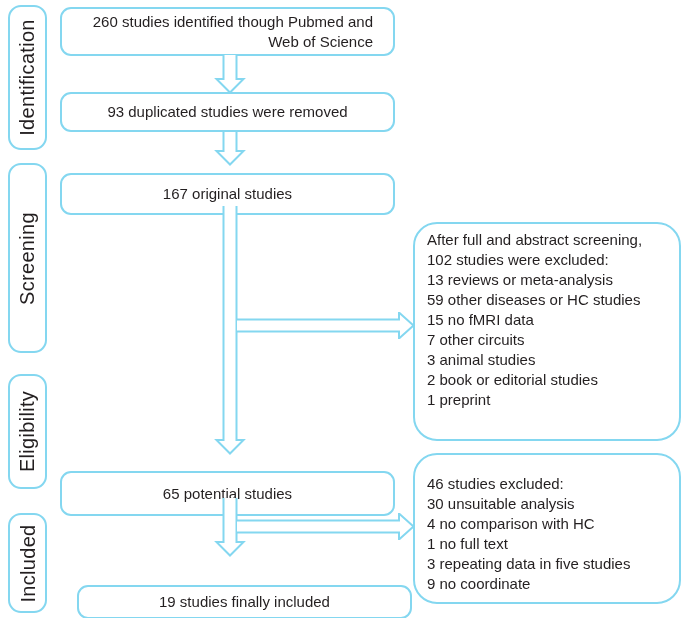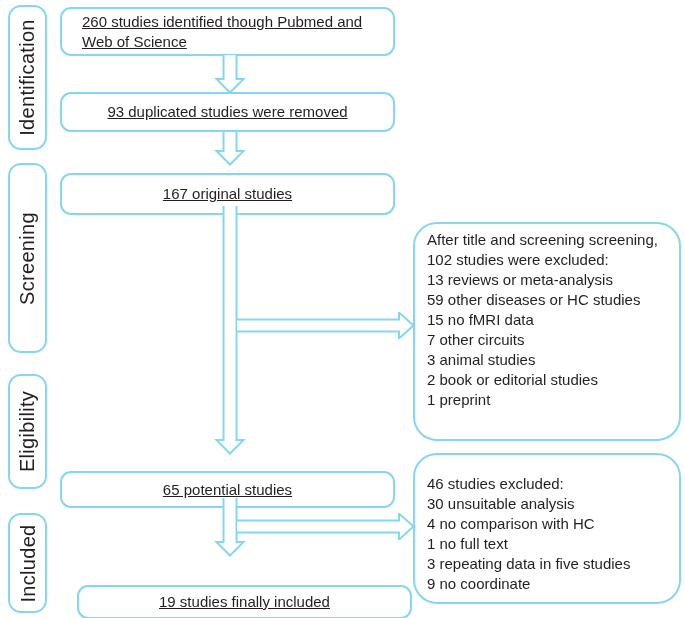--- a/index.html
+++ b/index.html
@@ -41,25 +41,24 @@
     position: absolute;
     left: 60px;
     width: 335px;
     border: 2px solid #84d7f0;
     border-radius: 11px;
     box-sizing: border-box;
     background: #ffffff;
     display: flex;
     align-items: center;
     justify-content: center;
-    text-align: left;
+    text-align: right;
     font-size: 15px;
     line-height: 20px;
     padding: 0 20px;
-    text-decoration: underline;
   }
   
   .side-box {
     position: absolute;
     left: 413px;
     width: 268px;
     border: 2px solid #84d7f0;
     border-radius: 24px;
     box-sizing: border-box;
     background: #ffffff;
@@ -99,30 +98,30 @@
 
   <div class="flow-box" style="top:7px;   height:49px;">
     <span>260 studies identified though Pubmed and Web of Science</span>
   </div>
   <div class="flow-box" style="top:92px;  height:40px;">
     <span>93 duplicated studies were removed</span>
   </div>
   <div class="flow-box" style="top:165px; height:42px;margin-top:8px;">
     <span>167 original studies</span>
   </div>
-  <div class="flow-box" style="top:432px; height:37px;margin-top:39px;">
+  <div class="flow-box" style="top:432px; height:45px;margin-top:39px;">
     <span>65 potential studies</span>
   </div>
   <div class="flow-box" style="top:585px; height:34px;margin-left:17px;">
     <span>19 studies finally included</span>
   </div>
 
   <div class="side-box" style="top:222px; height:219px;">
     <div class="side-box-inner-1">
-      <div class="excl-line">After title and screening screening,</div>
+      <div class="excl-line">After full and abstract screening,</div>
       <div class="excl-line">102 studies were excluded:</div>
       <div class="excl-line">13 reviews or meta-analysis</div>
       <div class="excl-line">59 other diseases or HC studies</div>
       <div class="excl-line">15 no fMRI data</div>
       <div class="excl-line">7 other circuits</div>
       <div class="excl-line">3 animal studies</div>
       <div class="excl-line">2 book or editorial studies</div>
       <div class="excl-line">1 preprint</div>
     </div>
   </div>

